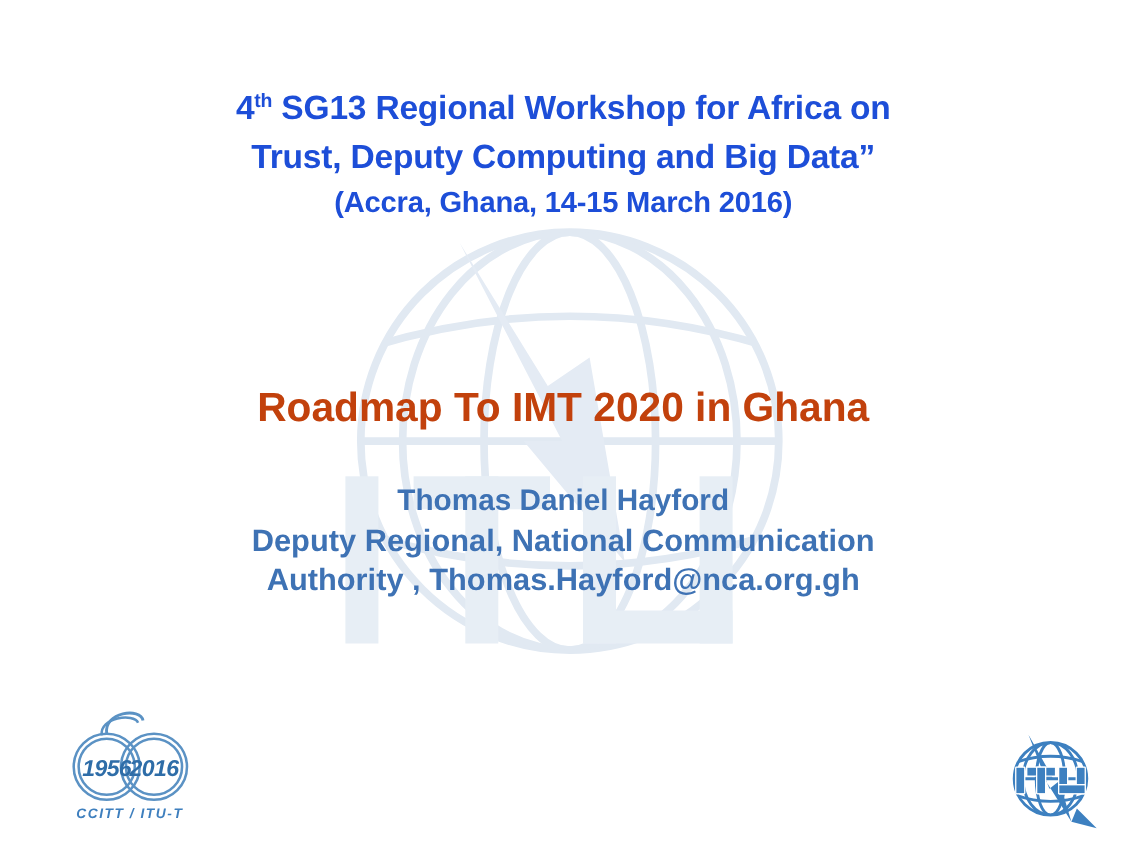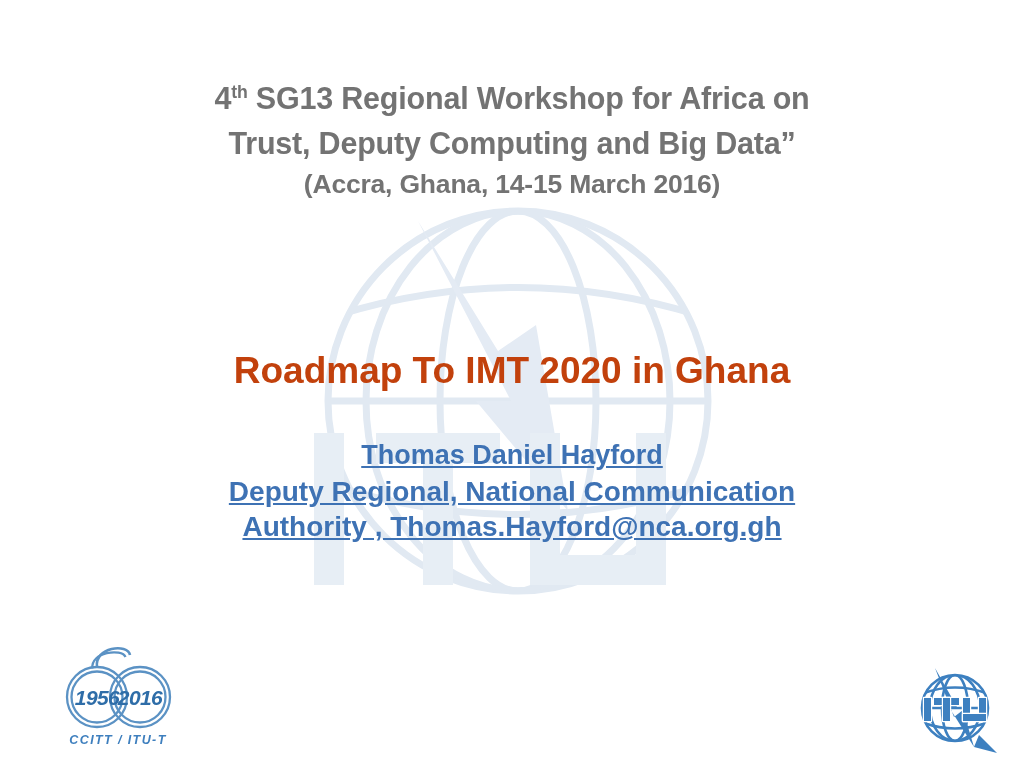--- a/index.html
+++ b/index.html
@@ -45,21 +45,21 @@
     height: 768px;
     z-index: 2;
   }
 
   .event-header {
     position: absolute;
     left: 62px;
     top: 76px;
     width: 900px;
     text-align: center;
-    color: #737373;
+    color: #1d4ed8;
     font-weight: bold;
     font-size: 30.5px;
     line-height: 44.5px;
     letter-spacing: -0.2px;
   }
   .event-header .line { display: block; white-space: nowrap; }
   .event-header sup {
     font-size: 0.58em;
     vertical-align: super;
     line-height: 0;
@@ -86,21 +86,20 @@
   .author-block {
     position: absolute;
     left: 62px;
     top: 438px;
     width: 900px;
     text-align: center;
     color: #3E72B4;
     font-weight: bold;
     font-size: 28px;
     line-height: 35.5px;
-    text-decoration: underline;
   }
   .author-block .line { display: block; white-space: nowrap; }
   .author-block .name { font-size: 27px; }
 
   
   #anniv-logo {
     position: absolute;
     left: 48px;
     top: 645px;
     width: 140px;

